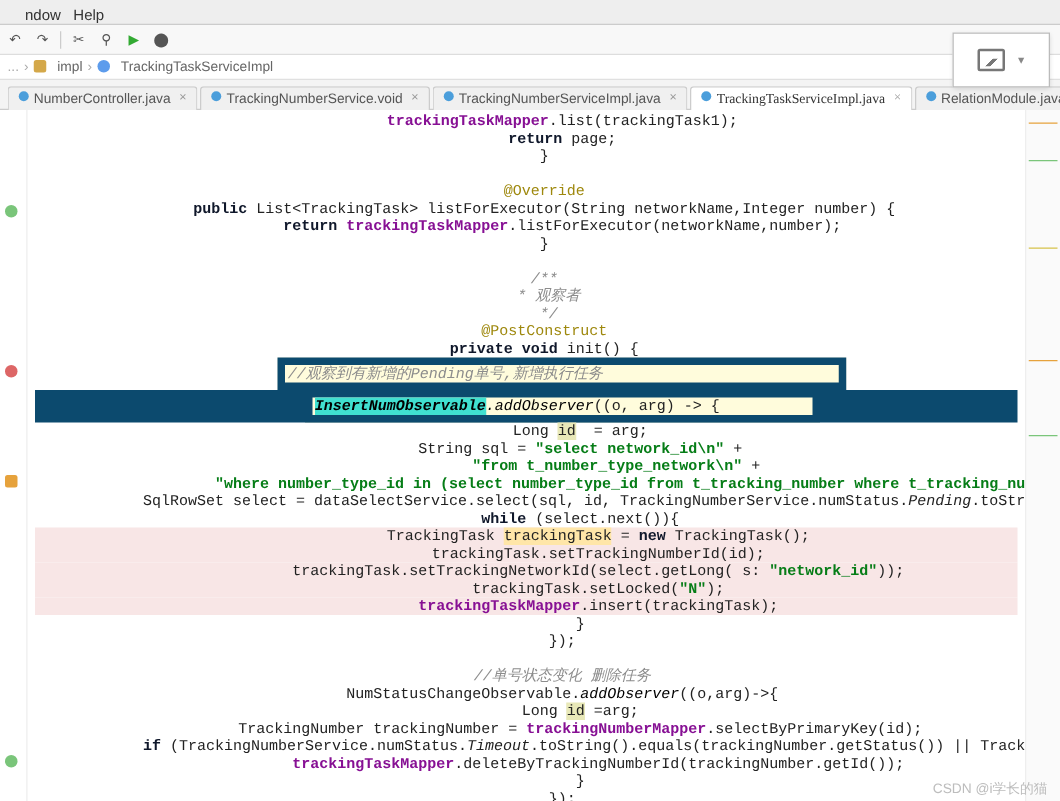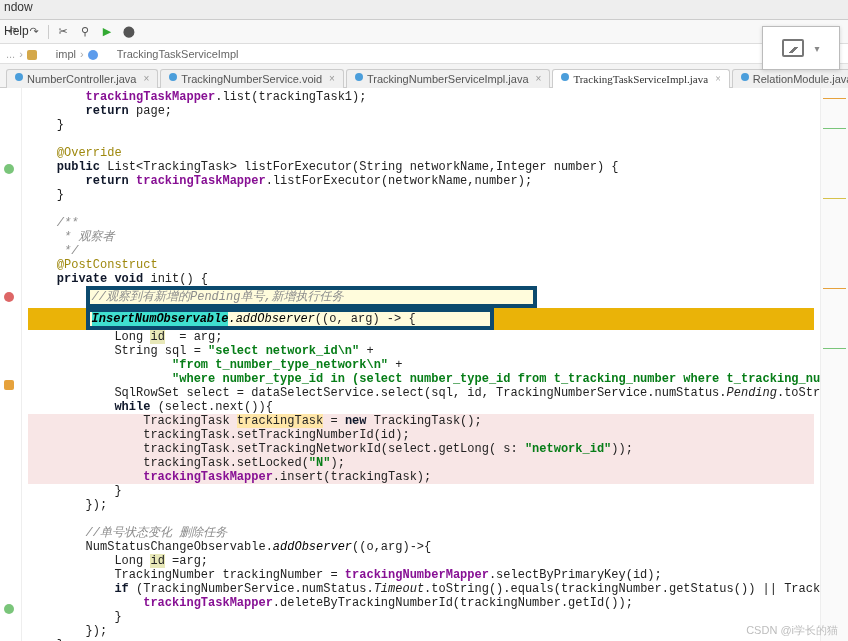--- a/index.html
+++ b/index.html
@@ -12,24 +12,23 @@
     width: 848px;
     height: 641px;
     overflow: hidden;
     position: relative;
   }
   .menubar {
     height: 20px;
     background: #eee;
     border-bottom: 1px solid #ccc;
     display: flex;
-    align-items: flex-start;
-    padding: 0 4px;
+    align-items: flex-end;
+    padding: 0 20px;
     gap: 10px;
-    flex-direction: column;
   }
   .menubar span { color: #333; }
   .toolbar {
     height: 24px;
     background: #f8f8f8;
     border-bottom: 1px solid #ddd;
     display: flex;
     align-items: center;
     padding: 0 4px;
     gap: 6px;
@@ -49,22 +48,22 @@
     border-bottom: 1px solid #e0e0e0;
     display: flex;
     align-items: center;
     padding: 0 6px;
     gap: 2px;
     font-size: 11px;
     color: #666;
   }
   .breadcrumb .crumb {
     display: flex;
-    align-items: flex-end;
-    gap: 19px;
+    align-items: flex-start;
+    gap: 9px;
   }
   .breadcrumb .sep { color: #aaa; margin: 0 2px; }
   .cicon { width:10px; height:10px; border-radius:50%; display:inline-block; }
   .cicon.folder { background:#d4a84a; border-radius:2px; }
   .cicon.class { background:#5d9cec; }
   .tabs {
     height: 24px;
     background: #f4f4f4;
     display: flex;
     align-items: flex-end;
@@ -117,31 +116,31 @@
   .code {
     flex: 1;
     font-family: Consolas, "Courier New", monospace;
     font-size: 12px;
     line-height: 14px;
     padding: 2px 6px;
     white-space: pre;
     position: relative;
     overflow: hidden;
   }
-  .code .line { display:block; min-height:14px; }
+  .code .line { display:block; min-height:14px;text-align:center; }
   .kw { color:#0f172a; font-weight:bold; }
   .str { color:#067d17; font-weight:bold; }
   .ann { color:#9e880d; }
   .com { color:#8c8c8c; font-style:italic; }
   .field { color:#871094; font-weight:bold;}
   .methodItalic { color:#000; font-style: italic; }
-  .hl-yellow { background:#eab308; display:inline-block; width:100%;}
+  .hl-yellow { background:#0c4a6e; display:inline-block; width:100%;}
   .hl-pink { background:#f8e6e6; display:inline-block; width:100%;}
   .hl-box {
-    border: 4px solid #0c4a6e;
+    border: 6px solid #0c4a6e;
     display: inline-block;
     padding: 0 2px;
     background: #fffcdc;
   }
   .hl-cyan { background:#40e0d0; font-weight:bold; font-style: italic; color:#000;}
   .minimap {
     width: 28px;
     background:#fafafa;
     border-left:1px solid #eee;
     position: relative;

